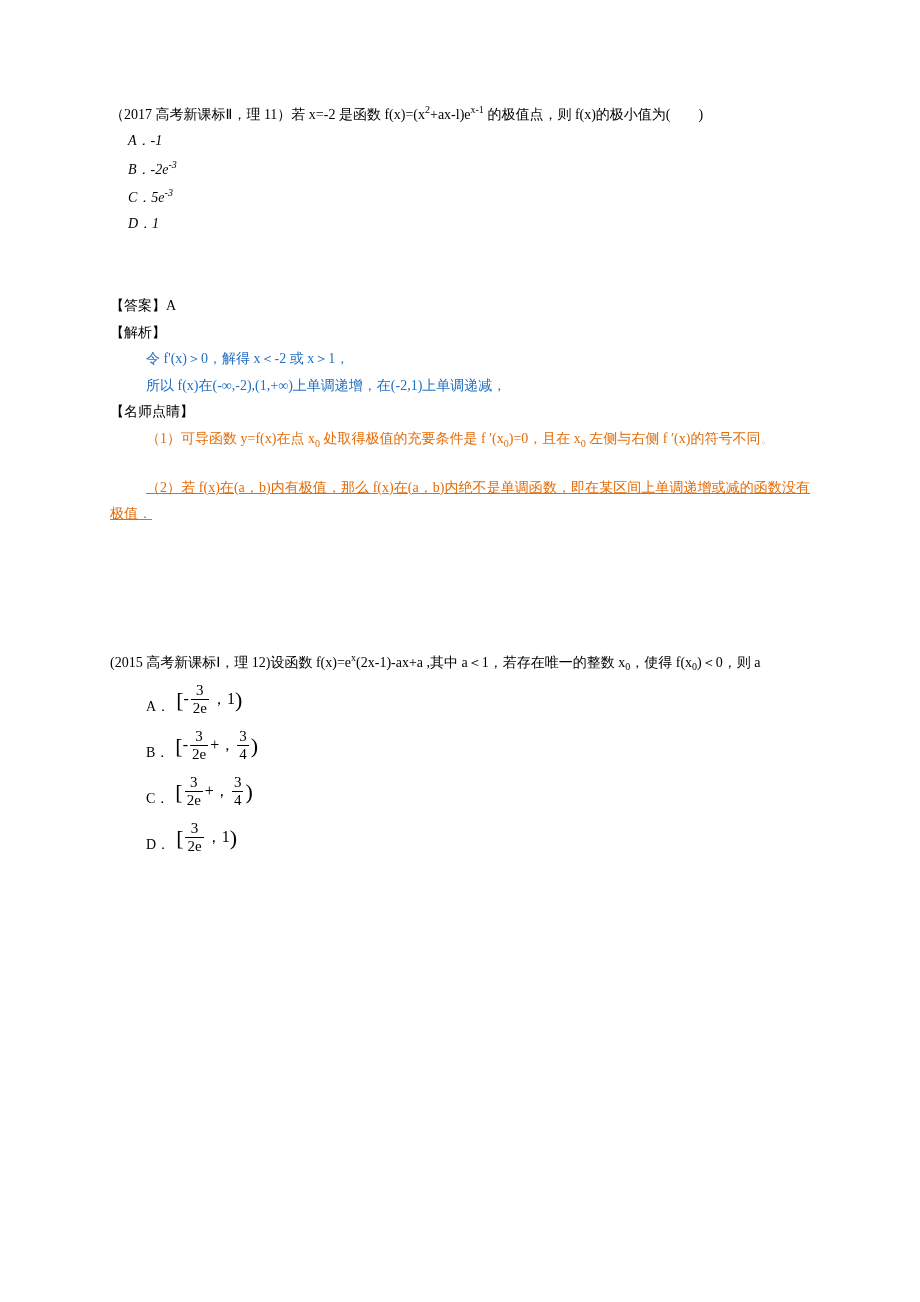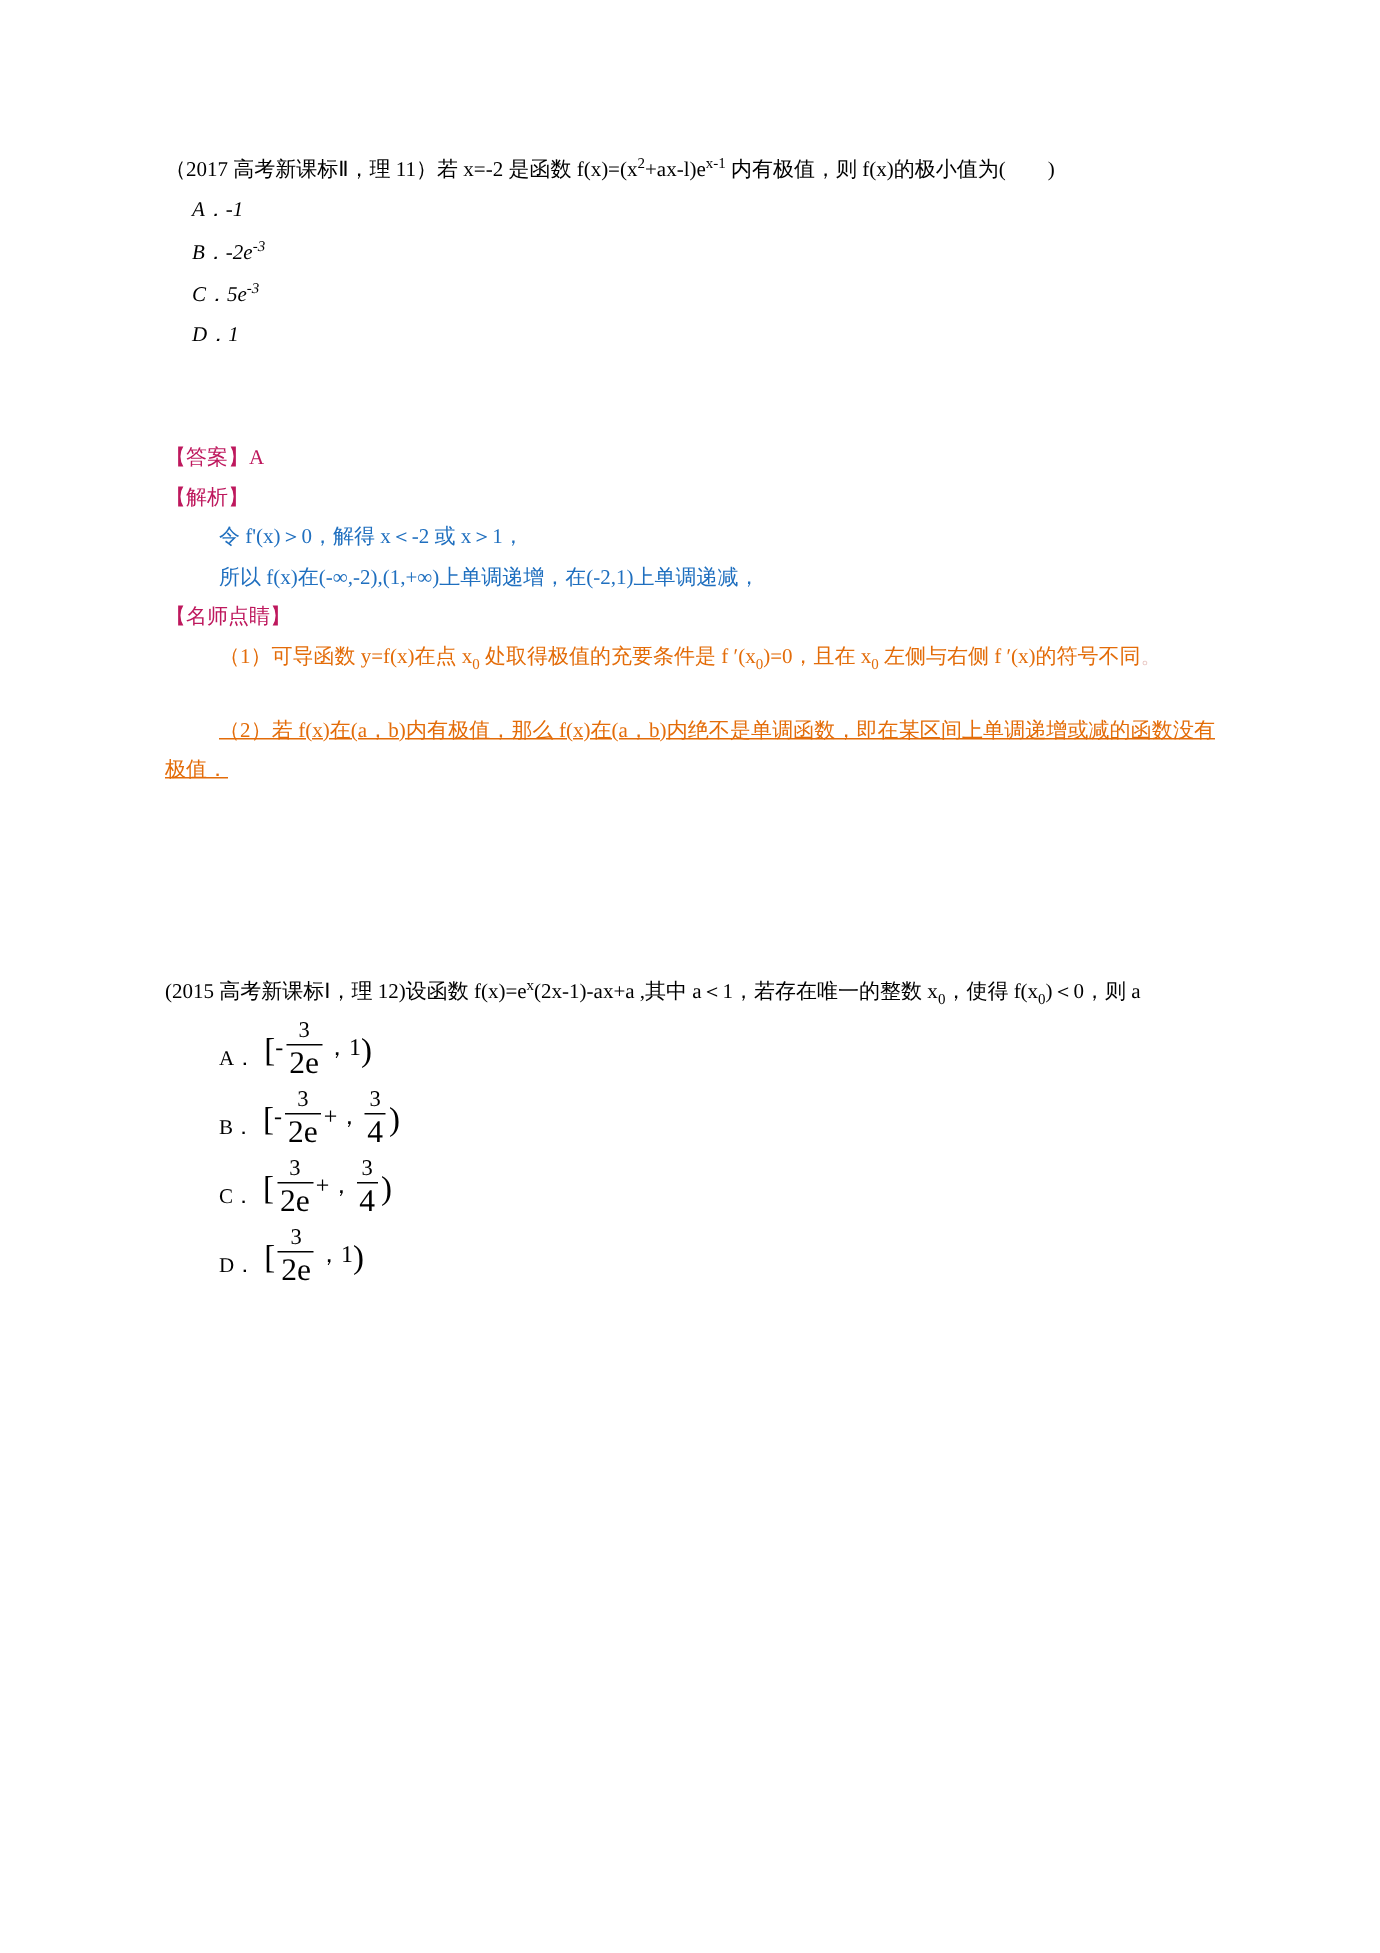--- a/index.html
+++ b/index.html
@@ -10,21 +10,21 @@
     width: 920px;
     min-height: 1302px;
   }
   .page {
     padding: 100px 110px 100px 110px;
     font-size: 14px;
     line-height: 1.9;
     color: #000000;
   }
   .black { color: #000000; }
-  .red { color: #be185d; }
+  .red { color: #000000; }
   .orange { color: #e36c09; }
   .blue { color: #1f6fbf; }
   .pale-red { color: #e6c0bc; }
 
   .sub { vertical-align: sub; font-size: 10px; }
   .sup { vertical-align: super; font-size: 10px; }
 
   .indent1 { padding-left: 18px; font-style: italic; }
   .indent2 { padding-left: 36px; text-indent: 0; }
   .just { text-align: justify; }
@@ -52,31 +52,31 @@
     font-size: 16px;
   }
   .frac {
     display: inline-flex;
     flex-direction: column;
     align-items: center;
     line-height: 1.1;
     margin: 0 2px;
   }
   .frac .num { font-size: 15px; padding: 0 2px; }
-  .frac .den { font-size: 21px; padding: 0 2px; border-top: 1px solid #000; }
+  .frac .den { font-size: 15px; padding: 0 2px; border-top: 1px solid #000; }
   .bracket { font-size: 22px; line-height: 1; position: relative; top: 1px; }
   p { margin: 0; }
 </style>
 </head>
 <body>
 
 <div class="page">
 
   <p class="black just">
-    <span>（2017 高考新课标Ⅱ，理 11）若 x=-2 是函数 f(x)=(x</span><span class="sup">2</span><span>+ax-l)e</span><span class="sup">x-1</span><span> 内有极值，则 f(x)的极小值为(　　)</span>
+    <span>（2017 高考新课标Ⅱ，理 11）若 x=-2 是函数 f(x)=(x</span><span class="sup">2</span><span>+ax-l)e</span><span class="sup">x-1</span><span> 的极值点，则 f(x)的极小值为(　　)</span>
   </p>
   <p class="black indent1">A．-1</p>
   <p class="black indent1">
     <span>B．-2e</span><span class="sup">-3</span>
   </p>
   <p class="black indent1">
     <span>C．5e</span><span class="sup">-3</span>
   </p>
   <p class="black indent1">D．1</p>
 

